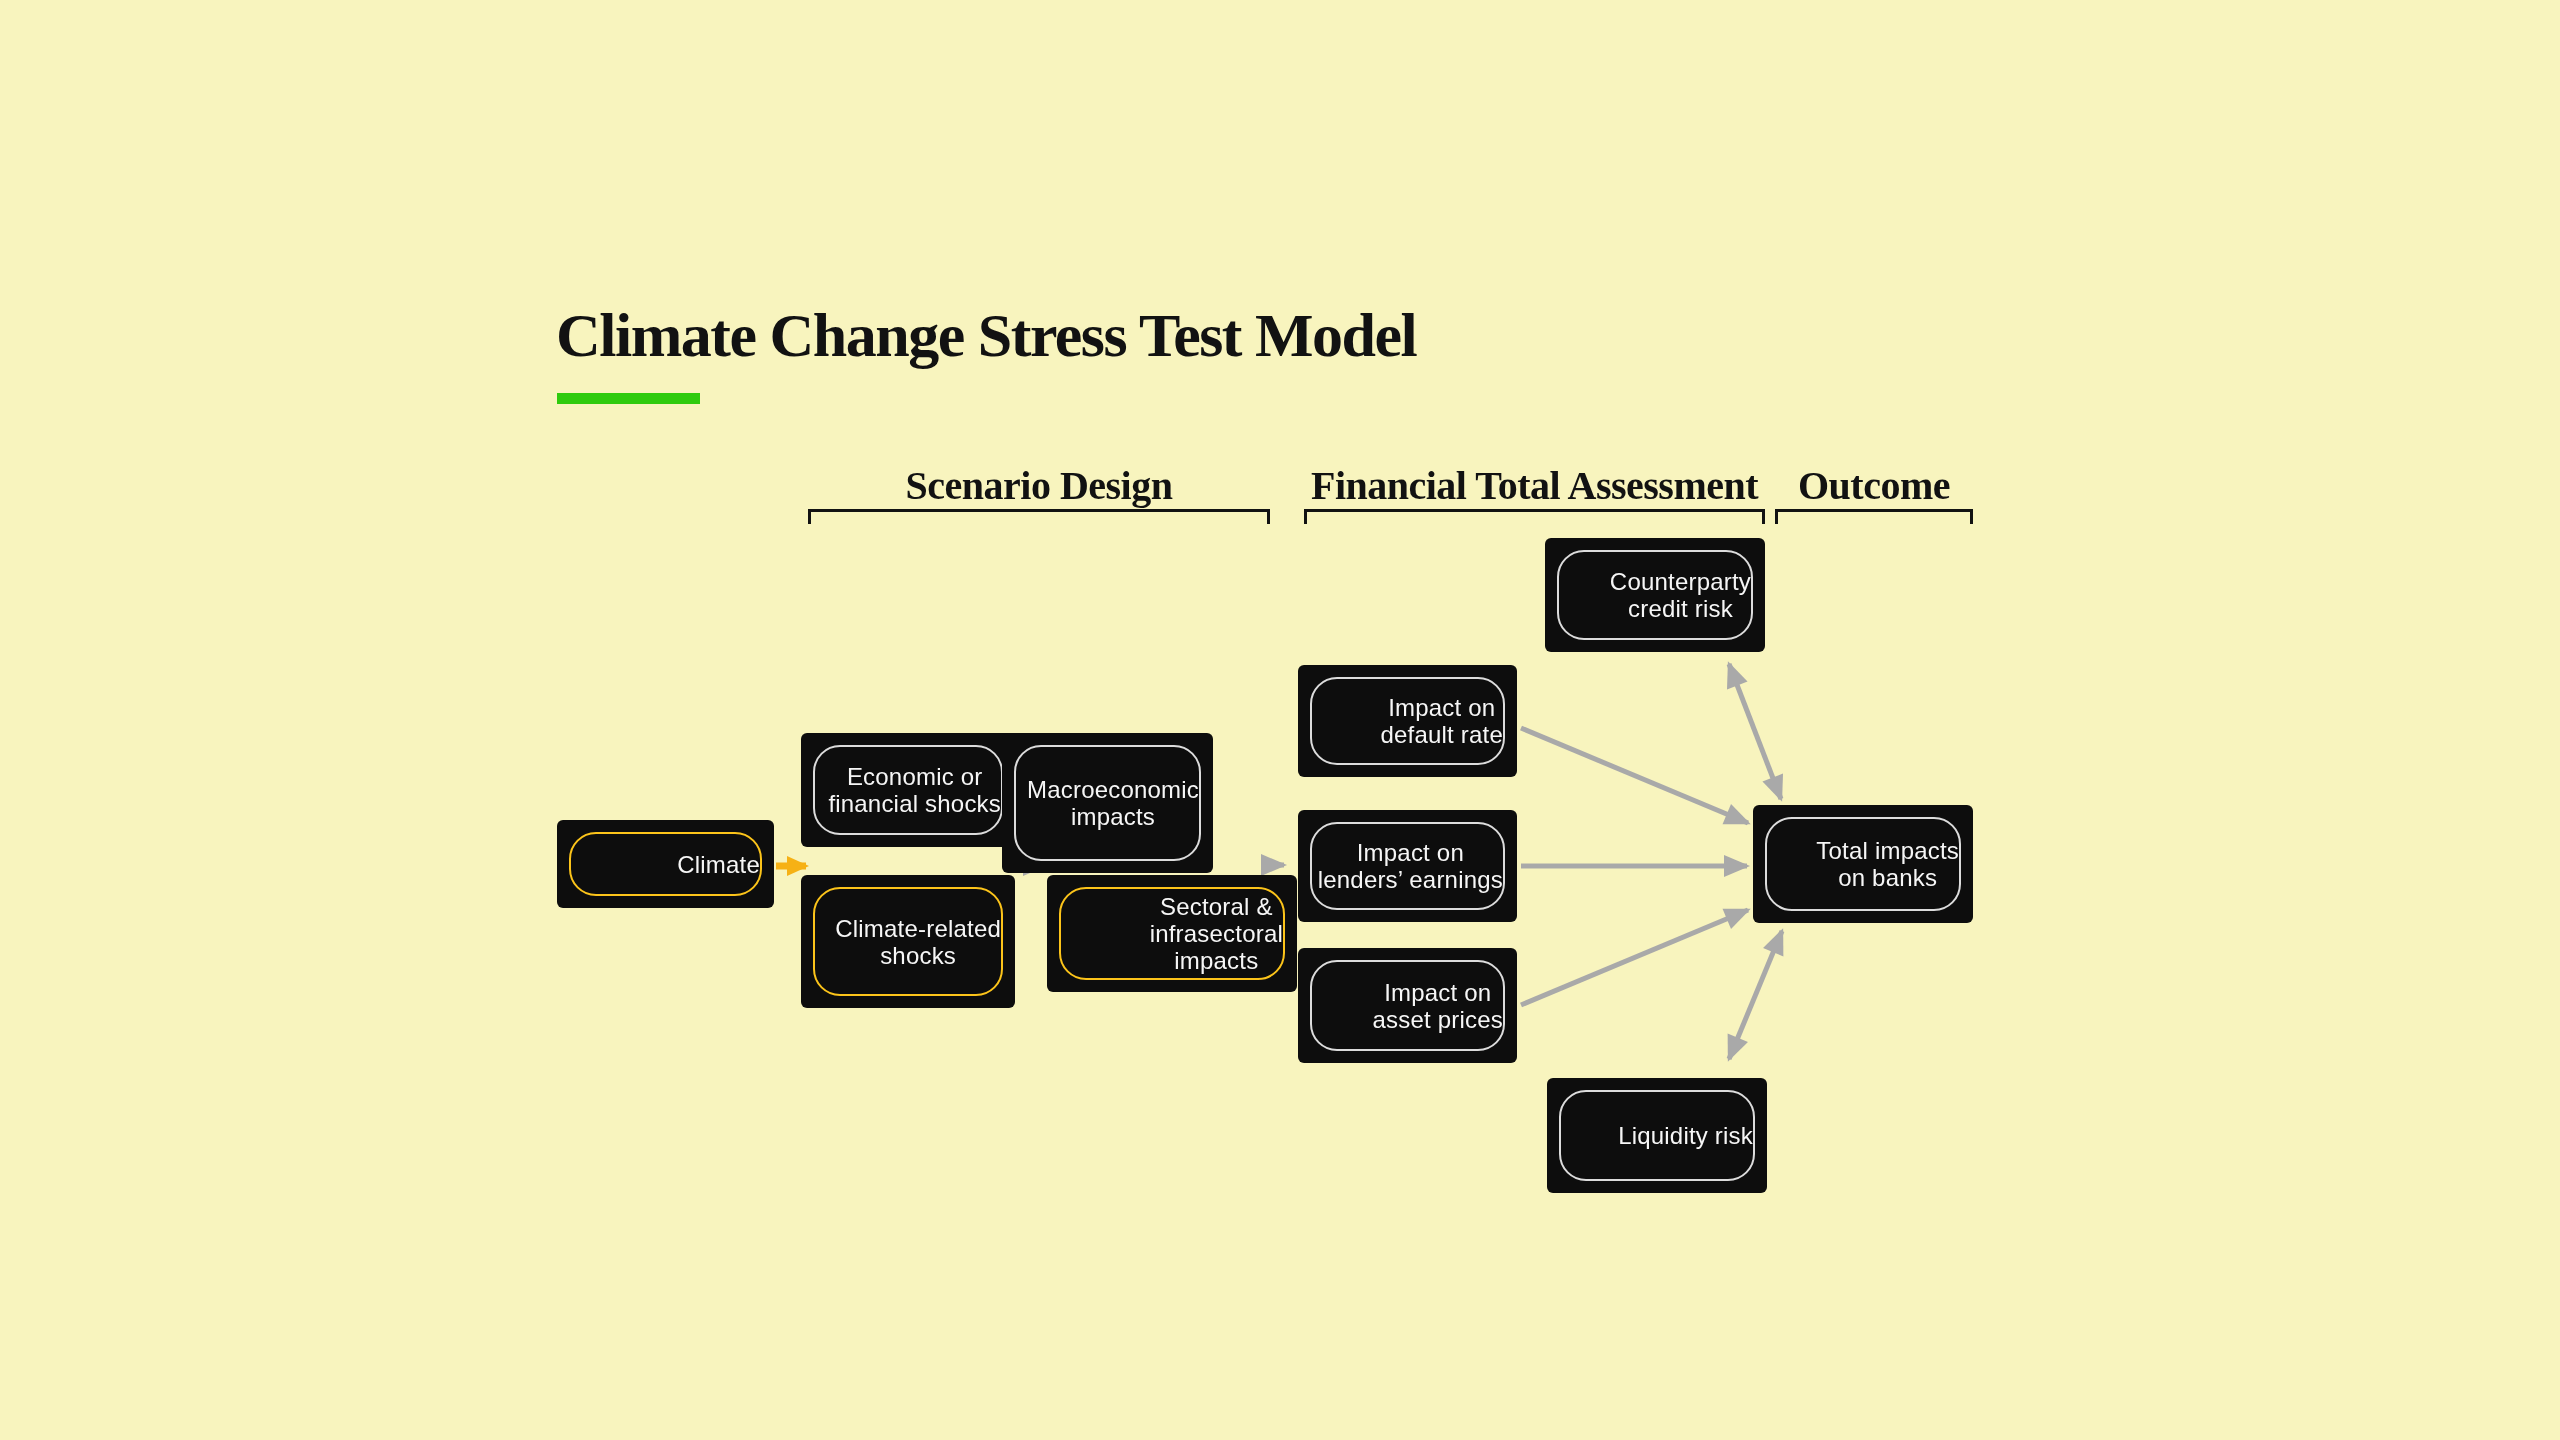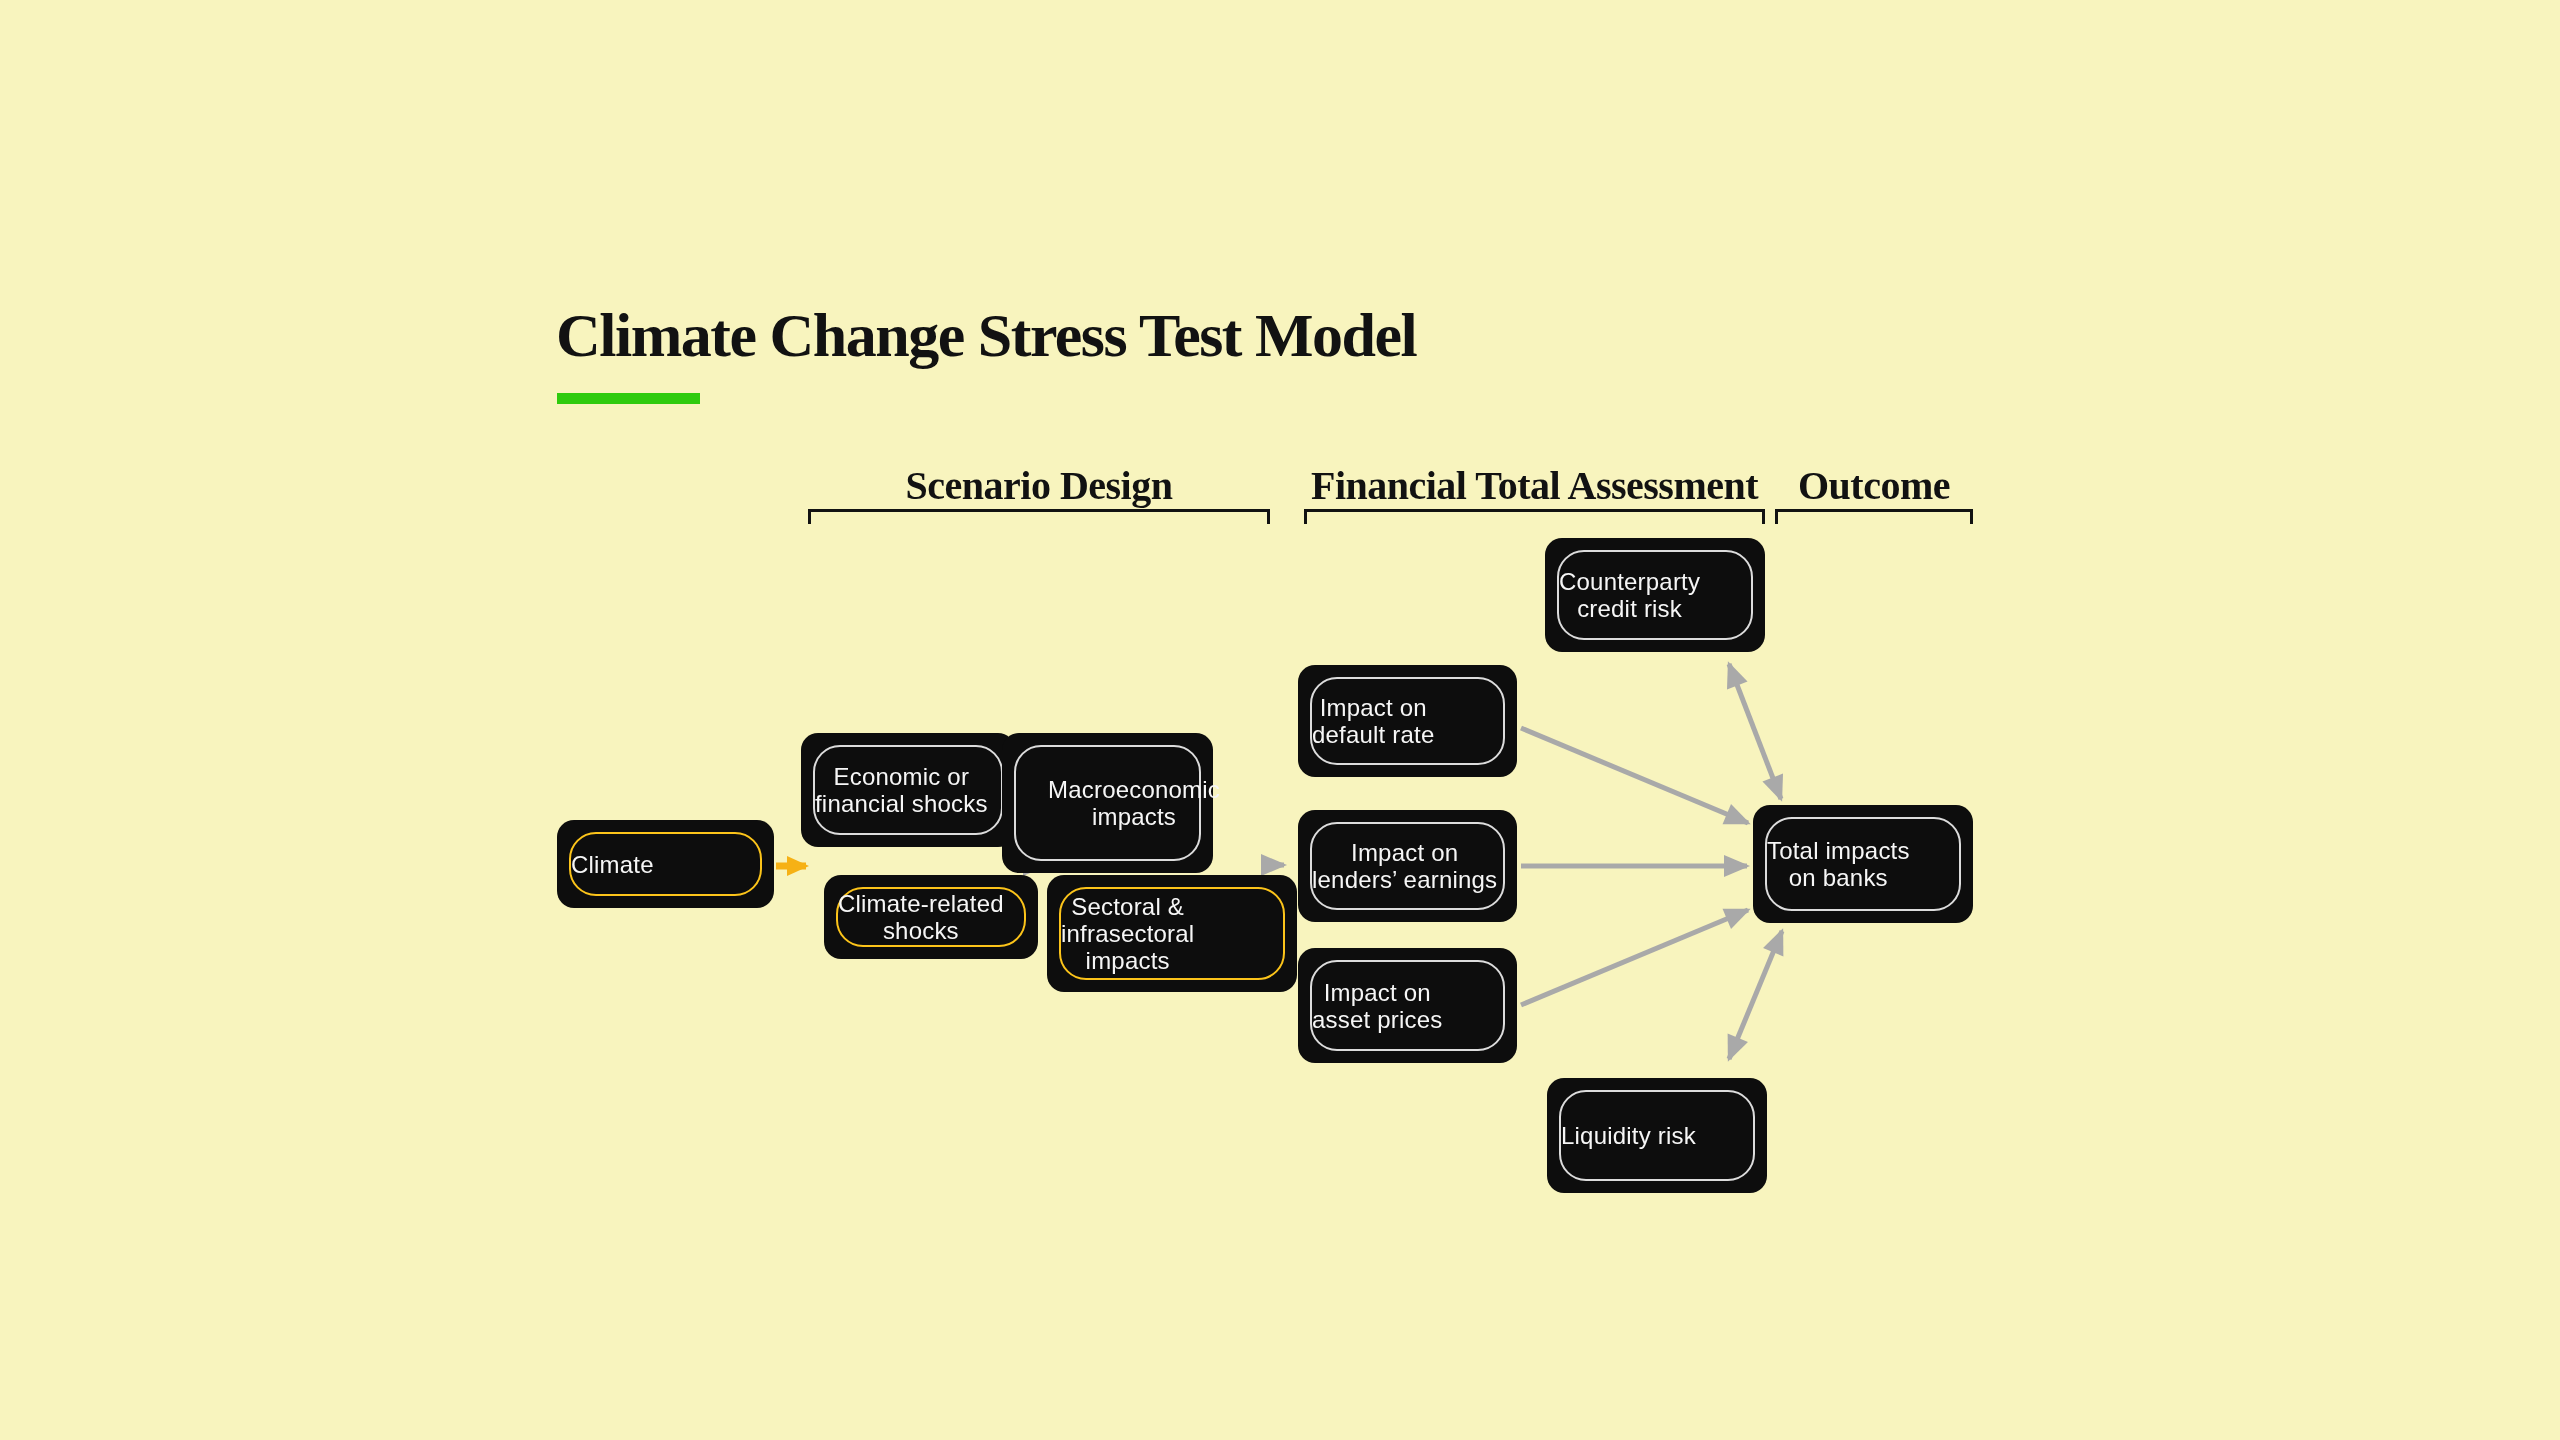--- a/index.html
+++ b/index.html
@@ -23,22 +23,22 @@
     font-family:"Liberation Serif","DejaVu Serif",serif;
     font-weight:700; font-size:40px; letter-spacing:-0.5px;
     color:var(--c-title-ink); white-space:nowrap; text-align:right;
   }
   .bracket {
     position:absolute; top:509px; height:15px;
     border:3px solid var(--c-title-ink); border-bottom:none;
     box-sizing:border-box;
   }
   .node {
-    position:absolute; background:var(--c-box-black); border-radius:17px;
-    display:flex; align-items:center; justify-content:flex-start;
+    position:absolute; background:var(--c-box-black); border-radius:6px;
+    display:flex; align-items:center; justify-content:flex-end;
     box-sizing:border-box;
   }
   .node::before {
     content:""; position:absolute; inset:12px;
     border:2.5px solid var(--c-border-white); border-radius:27px;
     pointer-events:none;
   }
   .node.yellow::before { border-color:var(--c-border-yellow); }
   .node-label {
     position:relative; white-space:pre-line; text-align:center;
@@ -88,21 +88,21 @@
   </svg>
 
   <div id="nodes">
       <div class="node yellow" style="left: 557px; top: 820px; width: 217px; height: 88px;">
         <div class="node-label">Climate</div>
       </div>
       <div class="node white" style="left: 801px; top: 733px; width: 214px; height: 114px;">
         <div class="node-label">Economic or
 financial shocks</div>
       </div>
-      <div class="node yellow" style="left: 824px; top: 875px; width: 214px; height: 84px;">
+      <div class="node yellow" style="left: 801px; top: 875px; width: 214px; height: 133px;">
         <div class="node-label">Climate-related
 shocks</div>
       </div>
       <div class="node white" style="left: 1002px; top: 733px; width: 211px; height: 140px; padding-left: 32px;">
         <div class="node-label">Macroeconomic
 impacts</div>
       </div>
       <div class="node yellow" style="left: 1047px; top: 875px; width: 250px; height: 117px;">
         <div class="node-label">Sectoral &amp;
 infrasectoral

